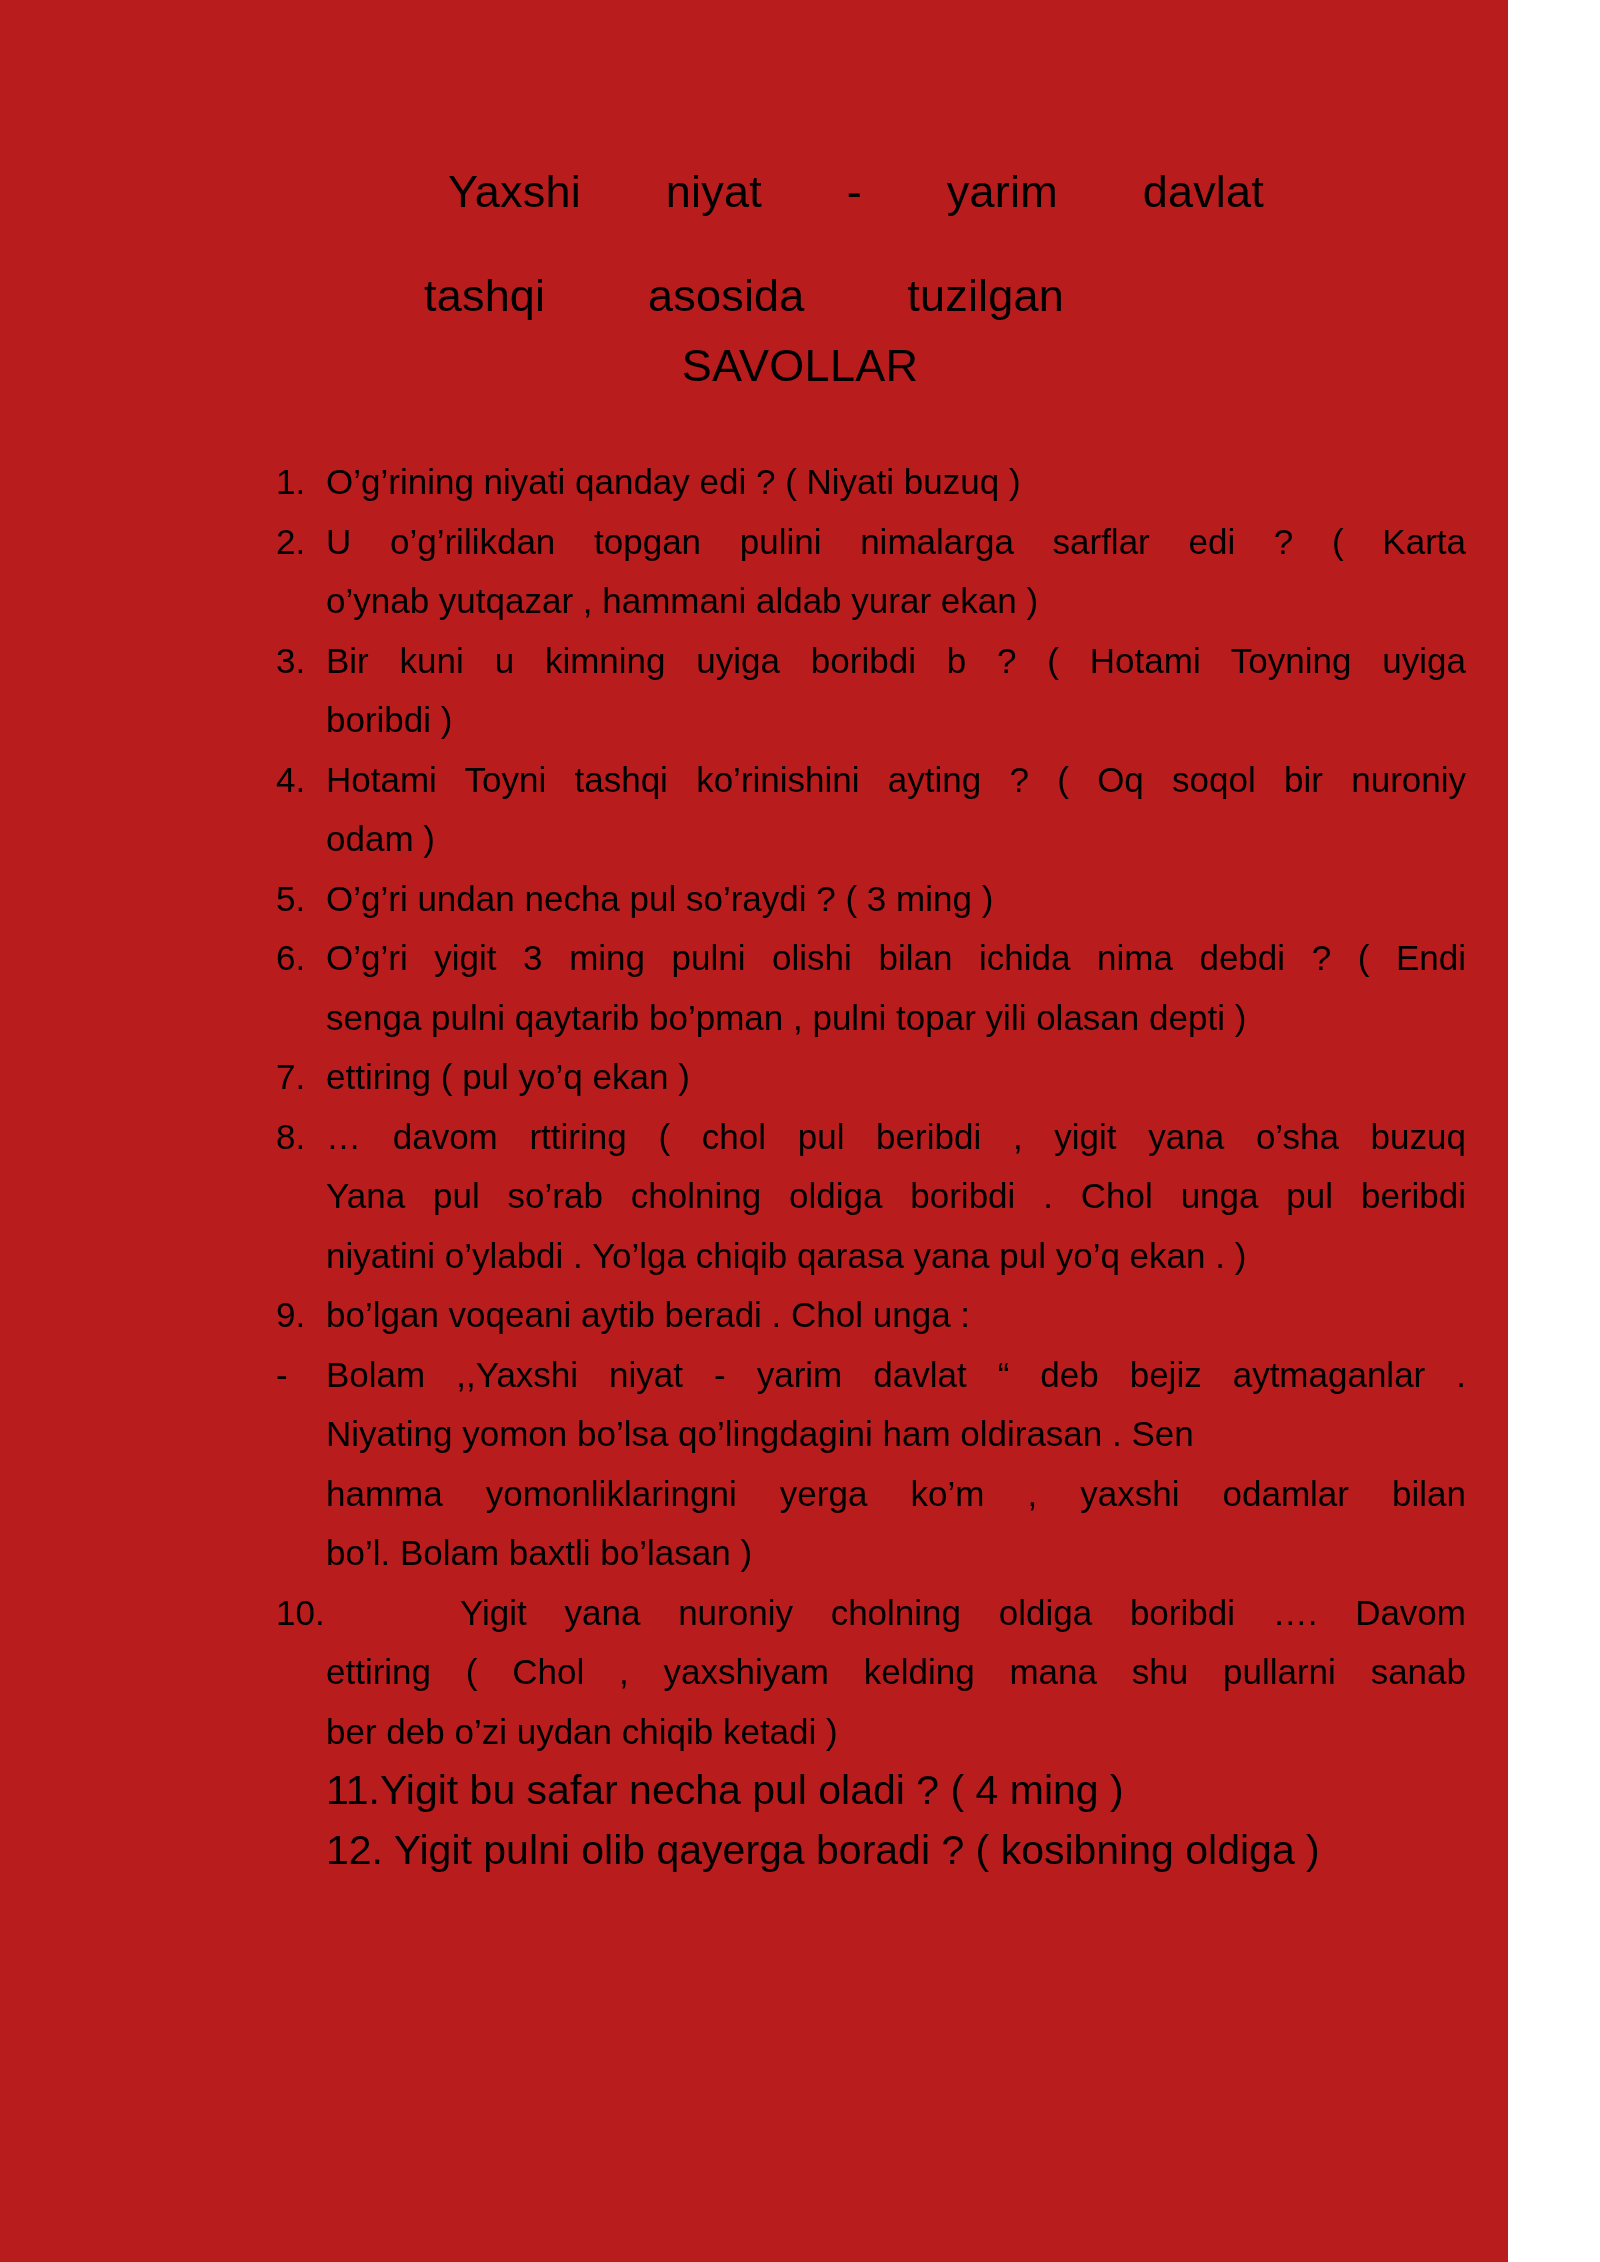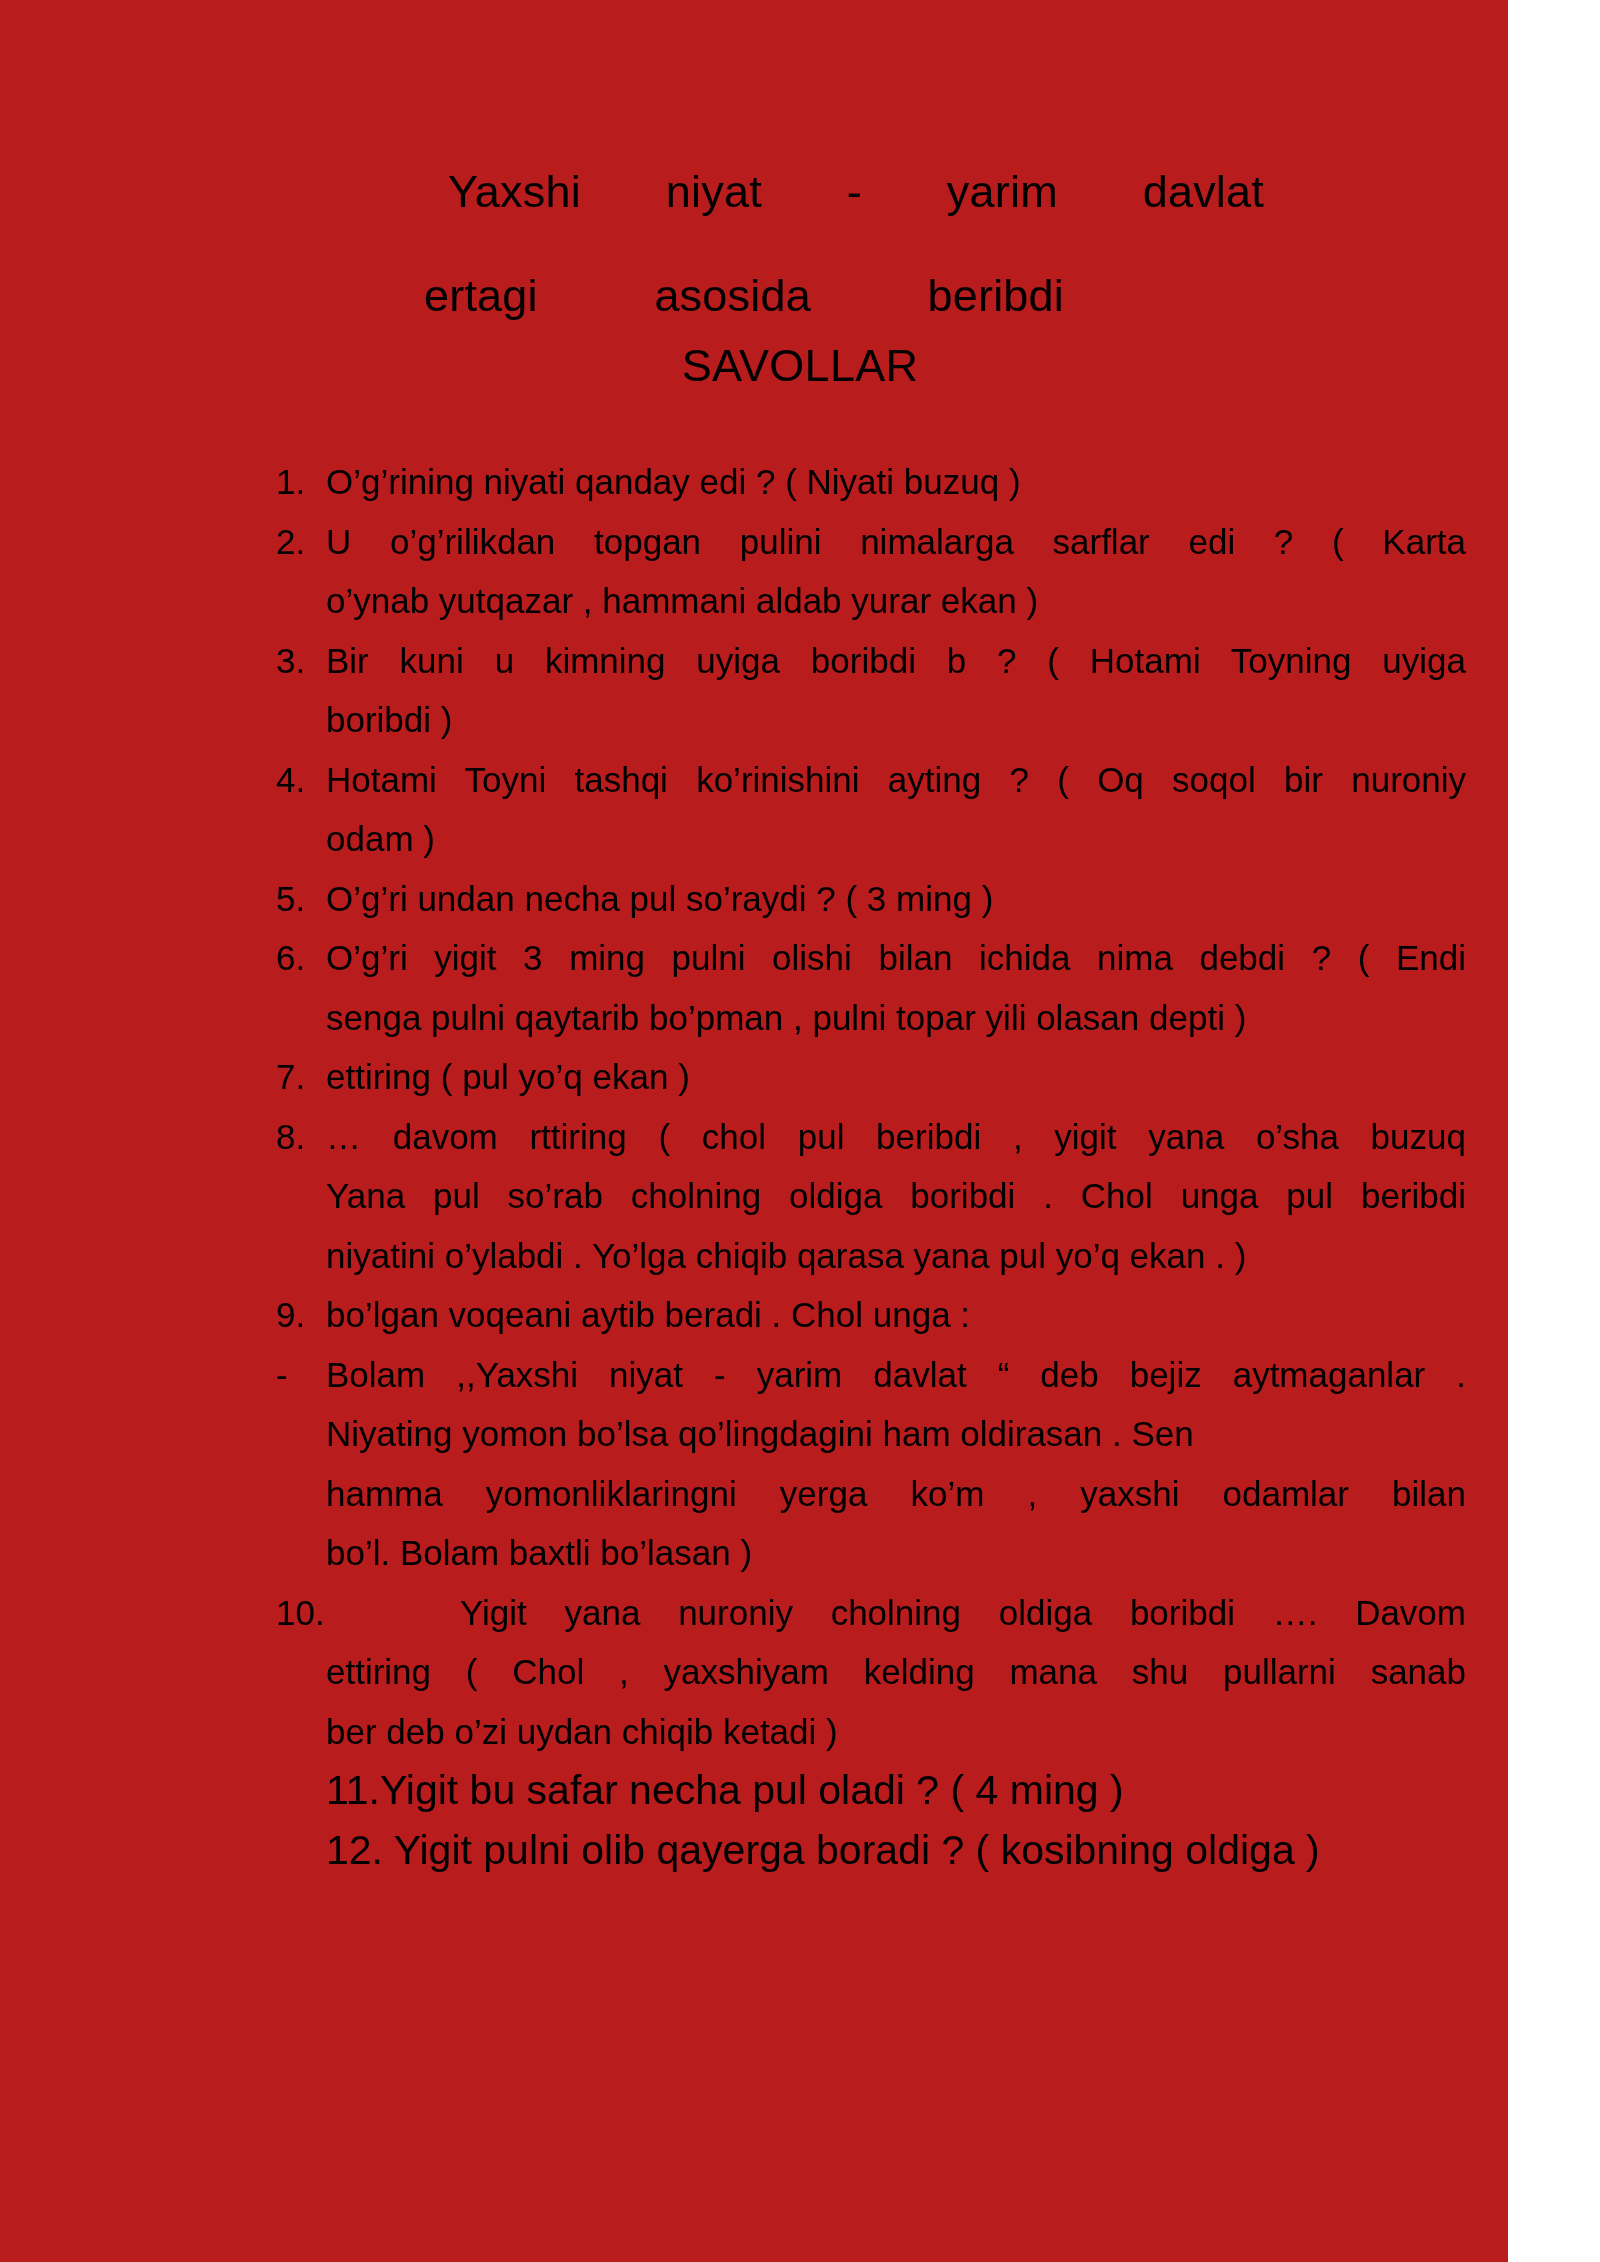--- a/index.html
+++ b/index.html
@@ -114,21 +114,21 @@
   
   .gap-10 { display: inline-block; width: 134px; }
 </style>
 </head>
 <body>
 
 <div class="page">
 
   <div class="title-block">
     <div class="title-line">Yaxshi   niyat   -   yarim   davlat</div>
-    <div class="title-line title-line-2">ertagi   asosida   beribdi</div>
+    <div class="title-line title-line-2">tashqi   asosida   tuzilgan</div>
   </div>
 
   <div class="savollar">SAVOLLAR</div>
 
   <div class="qlist">
 
     <div class="q">
       <span class="marker">1.</span>
       <span class="lline">O’g’rining  niyati  qanday  edi  ? ( Niyati  buzuq )</span>
     </div>

